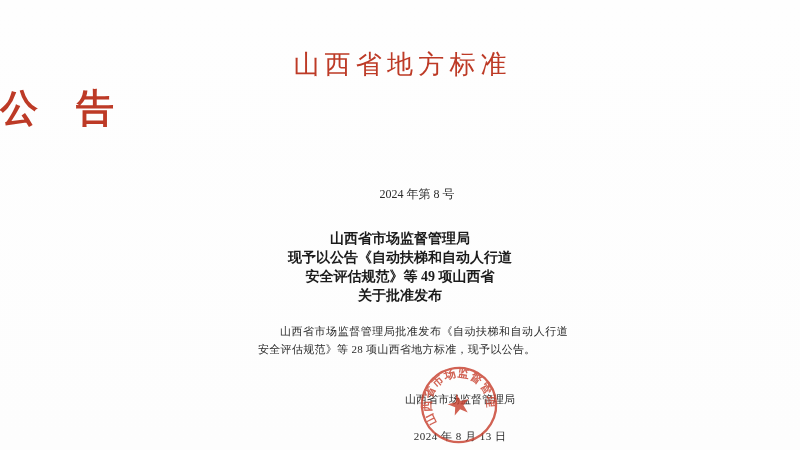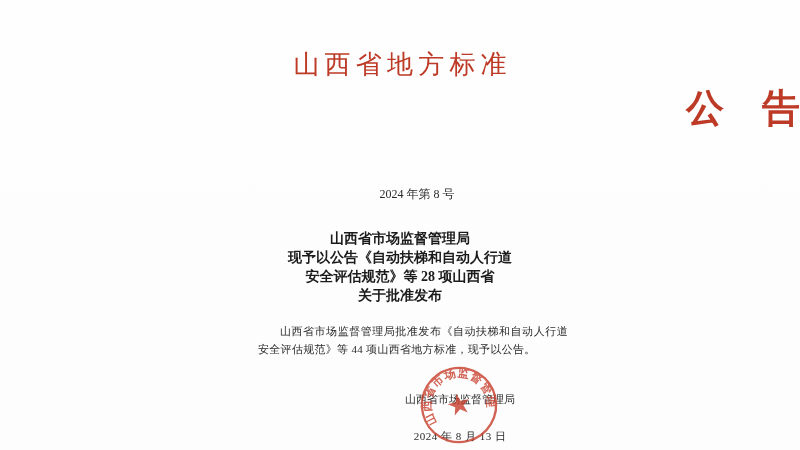--- a/index.html
+++ b/index.html
@@ -31,21 +31,21 @@
     letter-spacing: 0.2em;
     text-indent: 0.2em;
     color: var(--title-red);
     font-weight: 500;
   }
   .title-announcement {
     position: absolute;
     top: 83px;
     left: 0;
     width: 100%;
-    text-align: right;
+    text-align: left;
     font-size: 38px;
     font-weight: bold;
     color: var(--title-red);
   }
   .doc-number {
     position: absolute;
     top: 186px;
     left: 0;
     width: 100%;
     text-align: center;
@@ -109,25 +109,25 @@
 
   <div class="title-standard">山西省地方标准</div>
 
   <div class="title-announcement">公　告</div>
 
   <div class="doc-number">2024 年第 8 号</div>
 
   <div class="heading">
     <div>山西省市场监督管理局</div>
     <div>现予以公告《自动扶梯和自动人行道</div>
-    <div>安全评估规范》等 28 项山西省</div>
+    <div>安全评估规范》等 49 项山西省</div>
     <div>关于批准发布</div>
   </div>
 
-  <div class="body-paragraph">山西省市场监督管理局批准发布《自动扶梯和自动人行道安全评估规范》等 44 项山西省地方标准，现予以公告。</div>
+  <div class="body-paragraph">山西省市场监督管理局批准发布《自动扶梯和自动人行道安全评估规范》等 28 项山西省地方标准，现予以公告。</div>
 
   <div class="signature-block">
     <div>山西省市场监督管理局</div>
     <div class="signature-date">2024 年 8 月 13 日</div>
   </div>
 
   <svg class="seal" viewBox="0 0 120 120" xmlns="http://www.w3.org/2000/svg">
     <g transform="rotate(-14 60 60)">
       <circle class="ring" cx="60" cy="60" r="42"></circle>
       <path id="sealTextArc" d="M 31,73.5 A 32,32 0 1 1 89,73.5" fill="none"></path>

